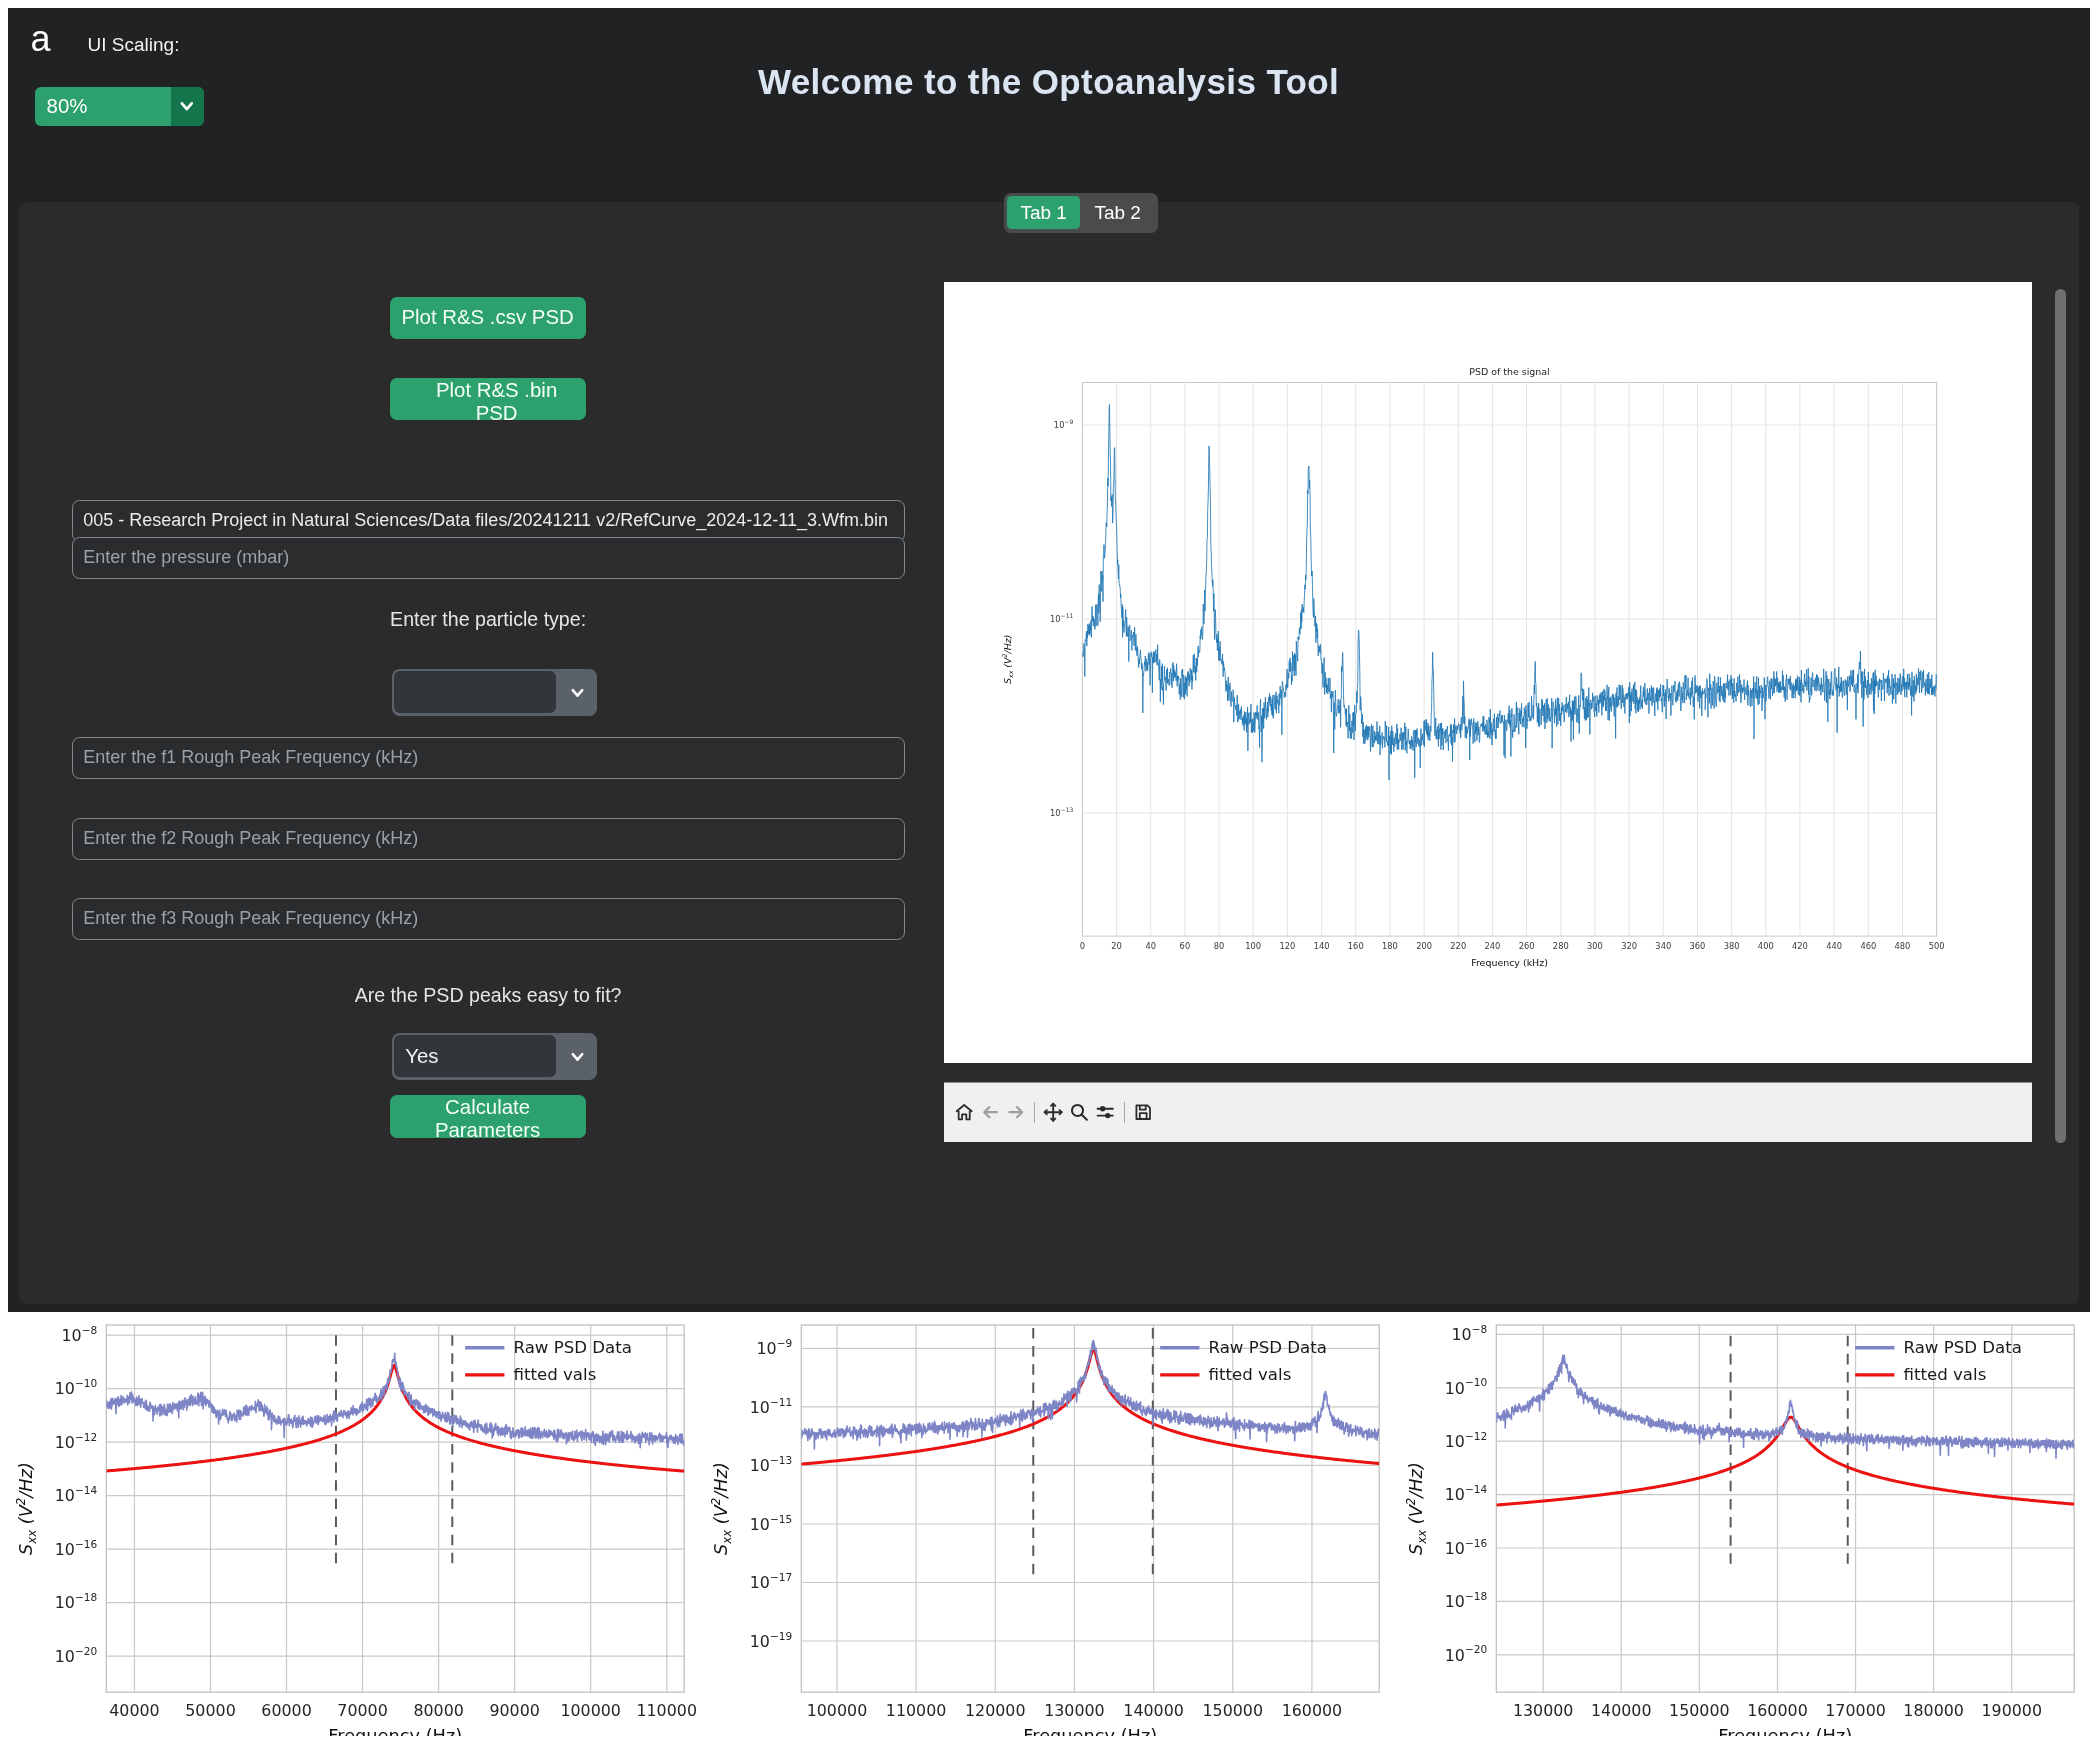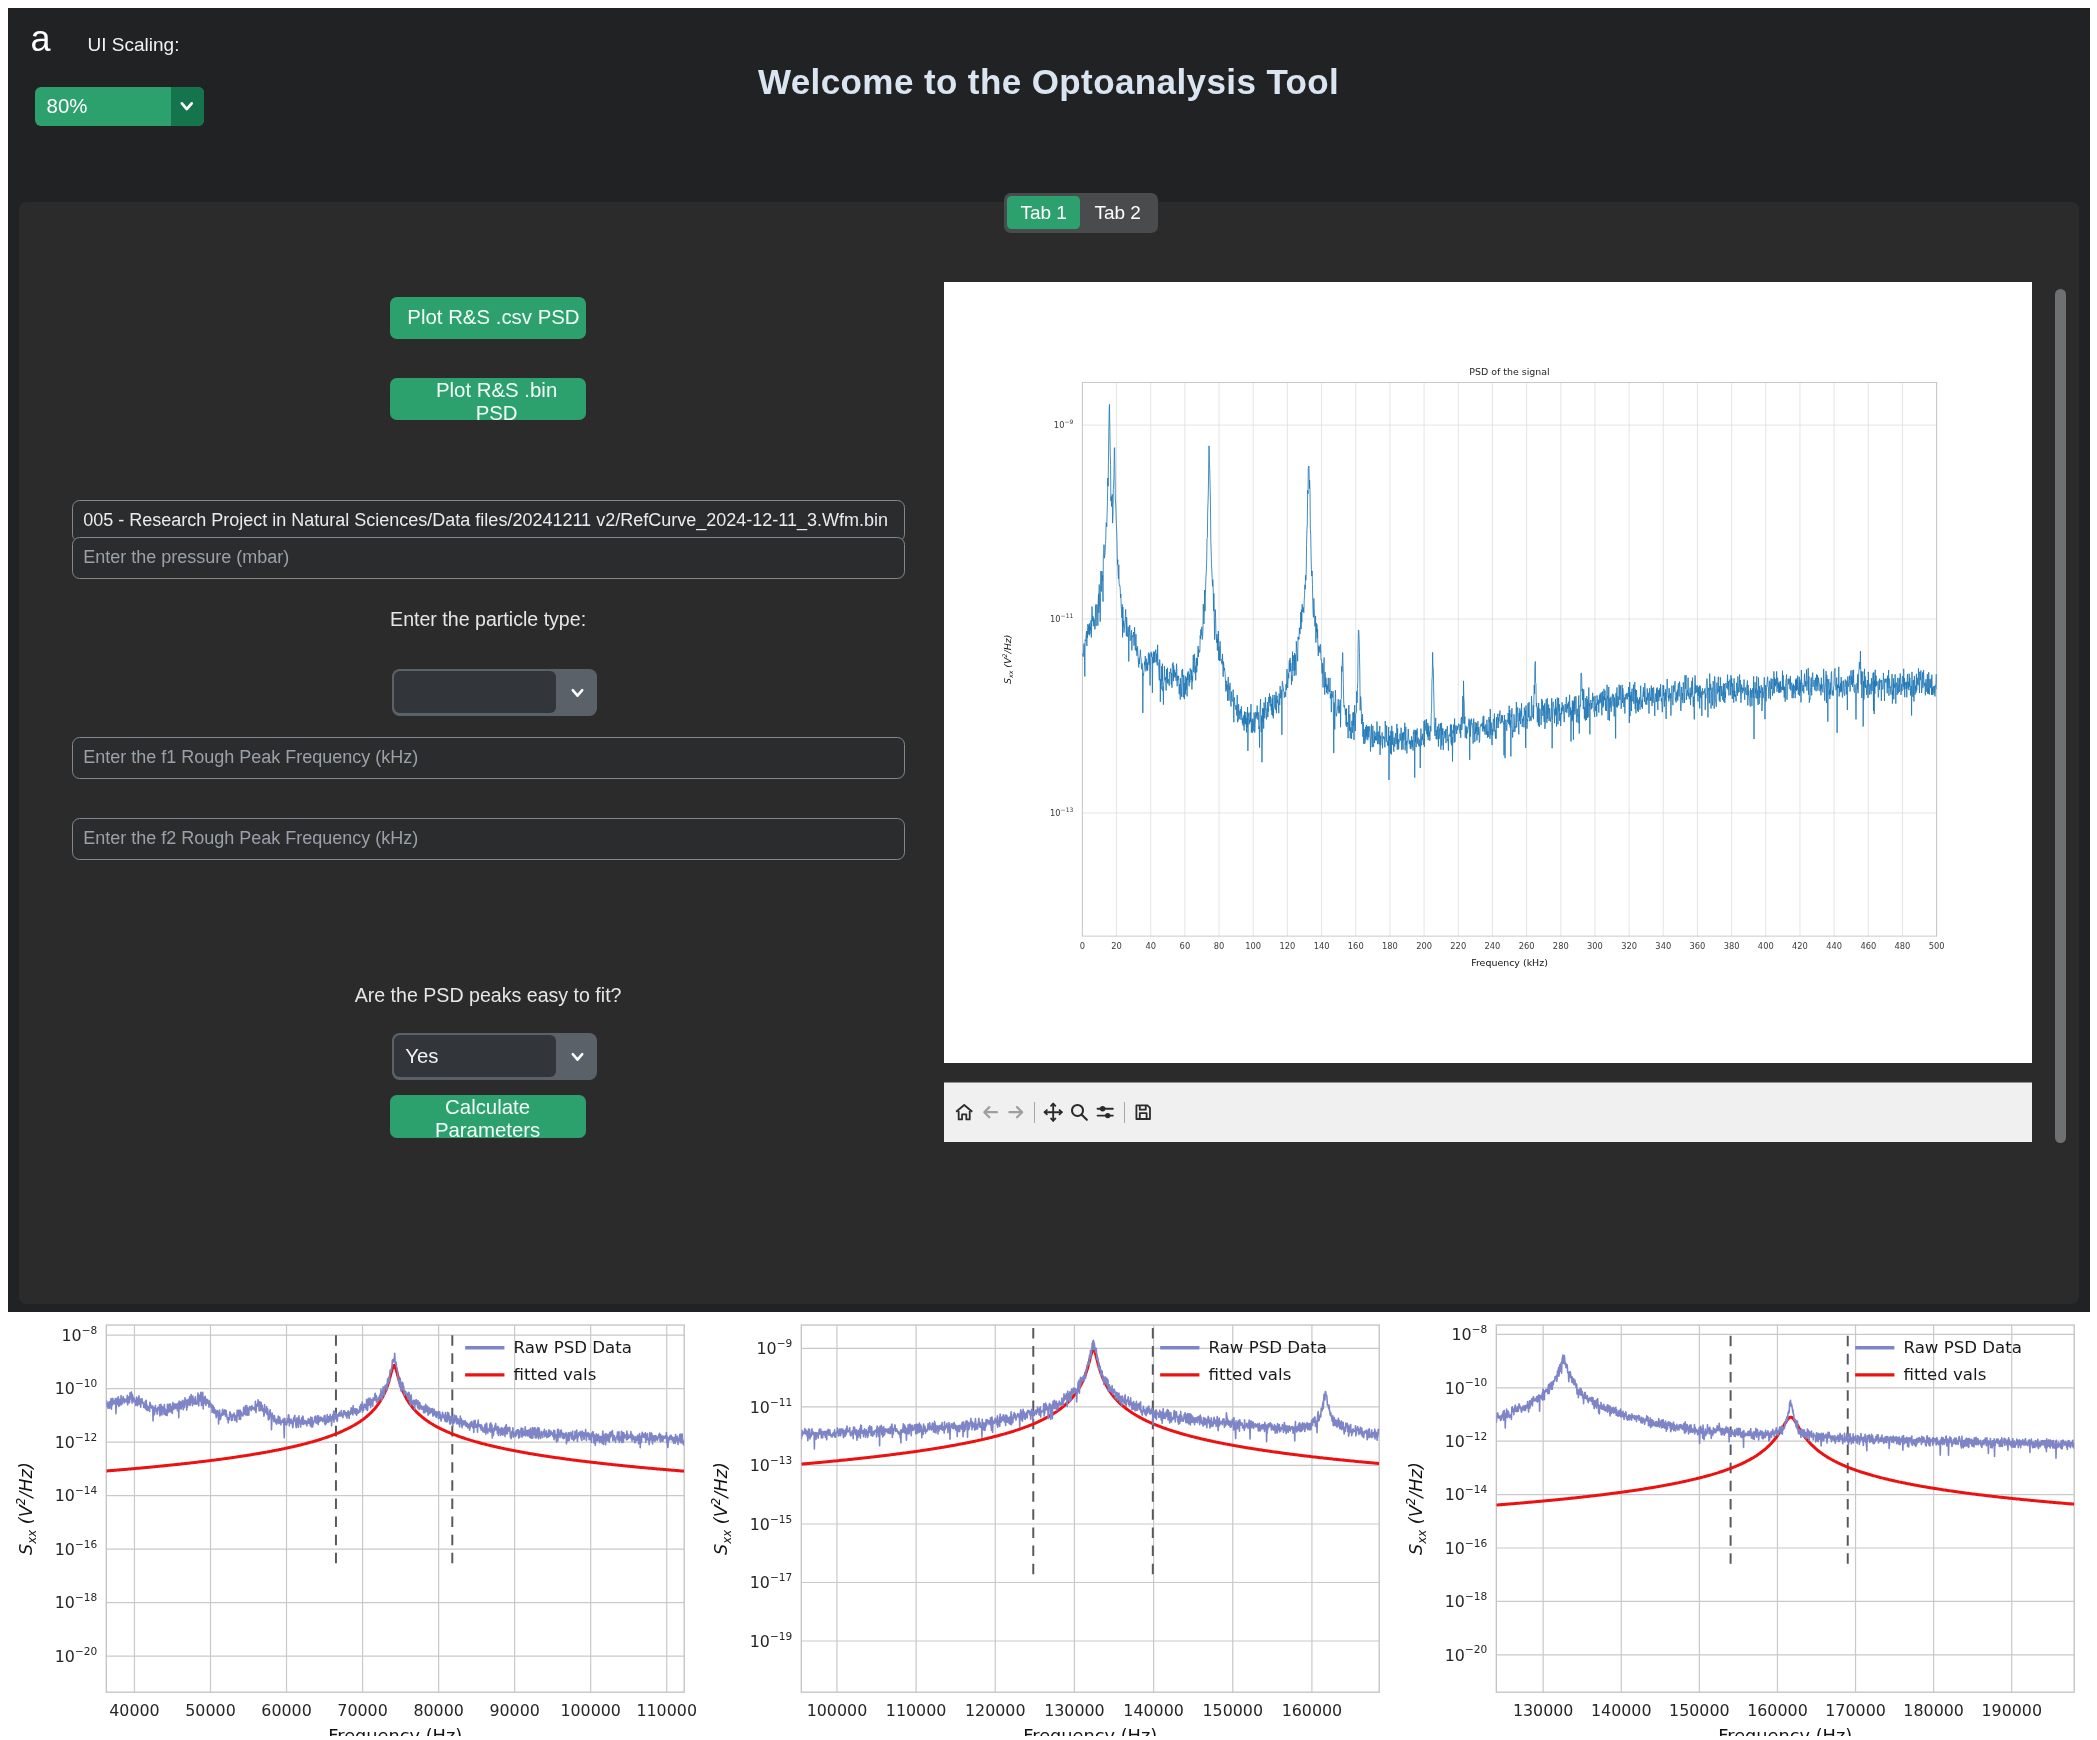--- a/index.html
+++ b/index.html
@@ -57,39 +57,40 @@
 
     <div class="app-title">Welcome to the Optoanalysis Tool</div>
 
     <div class="app-inner"></div>
 
     <div class="tabbar">
       <div class="tab active">Tab 1</div>
       <div class="tab">Tab 2</div>
     </div>
 
-    <button class="btn" style="left:382px;top:289px;width:196px;height:42px;text-align:right;">Plot R&amp;S .csv PSD</button>
+    <button class="btn" style="left:382px;top:289px;width:196px;height:42px;">Plot R&amp;S .csv PSD</button>
     <button class="btn" style="left:382px;top:370px;width:196px;height:42px;padding-left:24px;">Plot R&amp;S .bin PSD</button>
 
     <input class="tin" style="top: 448px; margin-top: 44px;" value="005 - Research Project in Natural Sciences/Data files/20241211 v2/RefCurve_2024-12-11_3.Wfm.bin">
     <input class="tin" style="top: 529px;" placeholder="Enter the pressure (mbar)">
 
     <div class="formlabel" style="top:600px;">Enter the particle type:</div>
 
     <div class="dd" style="top:661px;">
       <div class="inner"></div>
       <div class="chev">
         <svg width="19" height="19" viewBox="0 0 24 24">
             <polyline points="6,9 12,16 18,9" fill="none" stroke="#ffffff" stroke-width="3.2" stroke-linecap="round" stroke-linejoin="round"></polyline>
           </svg>
       </div>
     </div>
 
     <input class="tin" style="top: 729px;" placeholder="Enter the f1 Rough Peak Frequency (kHz)">
     <input class="tin" style="top: 810px;" placeholder="Enter the f2 Rough Peak Frequency (kHz)">
+    <input class="tin" style="top: 890px;" placeholder="Enter the f3 Rough Peak Frequency (kHz)">
 
     <div class="formlabel" style="top:976px;">Are the PSD peaks easy to fit?</div>
 
     <div class="dd" style="top:1025px;">
       <div class="inner">Yes</div>
       <div class="chev">
         <svg width="19" height="19" viewBox="0 0 24 24">
             <polyline points="6,9 12,16 18,9" fill="none" stroke="#ffffff" stroke-width="3.2" stroke-linecap="round" stroke-linejoin="round"></polyline>
           </svg>
       </div>

